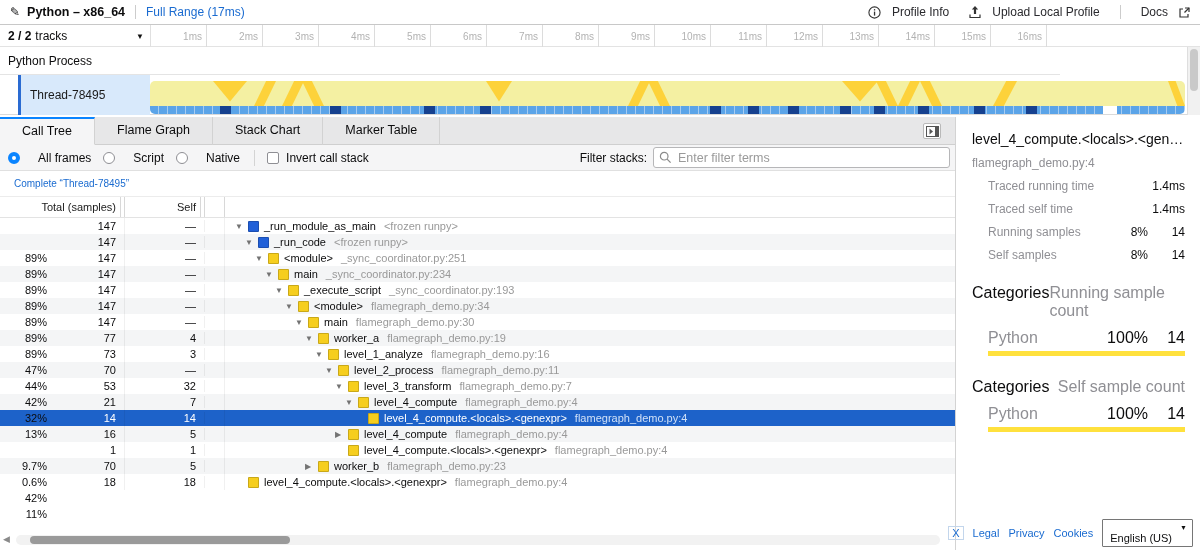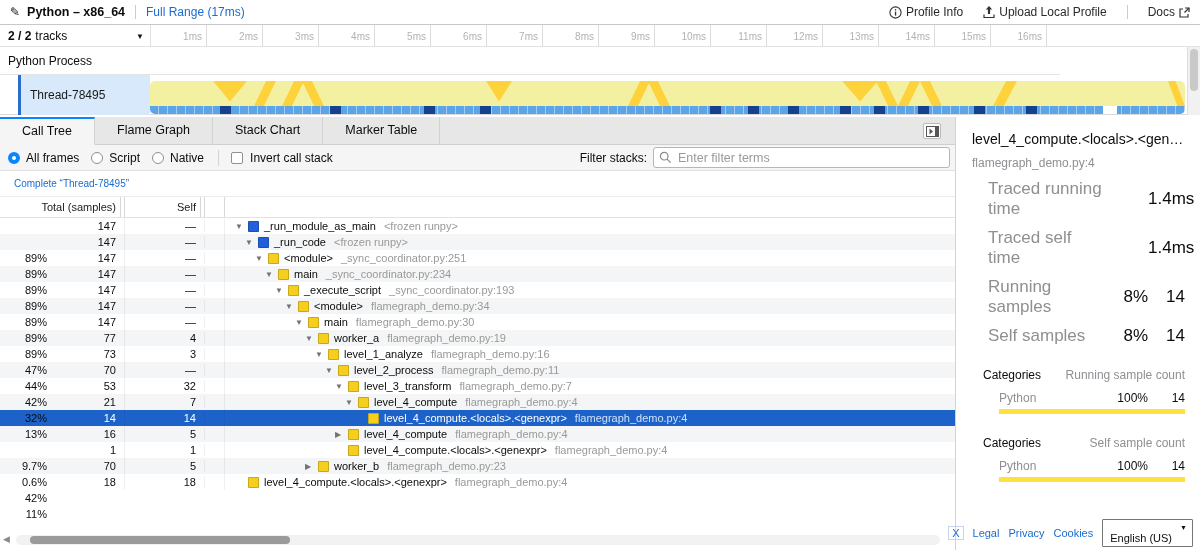--- a/index.html
+++ b/index.html
@@ -8,21 +8,21 @@
   #app { position:relative; width:1200px; height:550px; }
 
   
   #header { position:absolute; left:0; top:0; width:1200px; height:25px;
     border-bottom:1px solid #c8c8c8; display:flex; align-items:center; font-size:12px; }
   .hgap { width:1px; height:14px; background:#ccc; margin:0 10px; }
   #pencil { margin:0 7px 0 10px; font-size:12px; }
   #app-title { font-weight:bold; font-size:12.5px; }
   #full-range { color:#1a6bd0; cursor:pointer; }
   #header-right { margin-left:auto; display:flex; align-items:center; }
-  .hbtn { display:flex; align-items:center; gap:4px; color:#2a2a2e; cursor:pointer; padding:0 10px; }
+  .hbtn { display:flex; align-items:center; gap:11px; color:#2a2a2e; cursor:pointer; padding:0 10px; }
   .hico { display:inline-flex; }
 
   
   #ruler-row { position:absolute; left:0; top:25px; width:1200px; height:22px;
     border-bottom:1px solid #e3e3e3; }
   #tracks-select { position:absolute; left:8px; top:0; width:142px; height:22px;
     display:flex; align-items:center; font-size:12px; cursor:pointer; }
   #tracks-count { font-weight:bold; margin-right:4px; }
   #tracks-caret { margin-left:auto; margin-right:6px; font-size:8px; color:#111; }
   #ruler-cells { position:absolute; left:150px; top:0; height:22px; display:flex;
@@ -69,21 +69,21 @@
     display:flex; align-items:center; justify-content:center; cursor:pointer;
     border:1px solid #b9b9b9; border-radius:2px; background:#fdfdfd; }
 
   
   #settings-row { position:relative; height:26px; background:#f5f5f6; border-bottom:1px solid #e0e0e0;
     display:flex; align-items:center; font-size:12px; }
   #frame-options { display:flex; align-items:center; padding-left:8px; }
   .radio { width:12px; height:12px; border-radius:50%; background:#fff; border:1px solid #8f8f94;
     margin-right:6px; cursor:pointer; }
   .radio.sel { border:4px solid #0a84ff; }
-  .radio-label { margin-right:12px; cursor:pointer; }
+  .radio-label { margin-right:12px; cursor:pointer;margin-left:12px; }
   #opt-sep { width:1px; height:16px; background:#d4d4d4; margin:0 12px 0 2px; }
   #invert-checkbox { width:12px; height:12px; border:1px solid #8f8f94; border-radius:2px;
     background:#fff; margin-right:7px; cursor:pointer; }
   #filter-group { position:absolute; right:5px; display:flex; align-items:center; }
   #filter-label { margin-right:6px; }
   #filter-wrap { position:relative; }
   #filter-input { width:297px; height:21px; border:1px solid #b6b6b8; border-radius:3px;
     padding:0 6px 0 24px; font-size:12.5px; font-family:inherit; color:#333; background:#fff; }
   #filter-input::placeholder { color:#9a9a9a; }
   #search-icon { position:absolute; left:6px; top:4px; }
@@ -129,25 +129,25 @@
   #hscroll-track { position:absolute; left:16px; top:418px; width:924px; height:10px;
     background:#f2f2f2; border-radius:5px; }
   #hscroll-thumb { position:absolute; left:14px; top:1px; width:260px; height:8px;
     background:#9a9a9a; border-radius:4px; cursor:grab; }
 
   
   #sb-title { font-size:14px; white-space:nowrap; overflow:hidden; text-overflow:ellipsis; }
   #sb-subtitle { font-size:12px; color:#8f8f94; margin-top:9px; }
   #sb-section { font-size:12px; color:#0c0c0d; margin-top:26px; }
   #details-rows { margin-top:4px; }
-  .drow { display:flex; align-items:center; margin-top:9px; font-size:17px; }
+  .drow { display:flex; align-items:center; margin-top:9px; font-size:12px; }
   .drow .dlabel { flex:1; color:#8f8f94; padding-left:16px; }
   .drow .dpct { width:44px; text-align:right; color:#0c0c0d; }
   .drow .dval { width:37px; text-align:right; color:#0c0c0d; }
-  .cat-section { margin-top:22px; font-size:12px;margin-left:11px; }
+  .cat-section { margin-top:22px; font-size:16px; }
   .cat-head { display:flex; }
   .cat-head .ch-left { flex:1; color:#0c0c0d; }
   .cat-head .ch-right { color:#8f8f94; }
   .cat-item { display:flex; margin-top:9px; }
   .cat-item .ci-name { flex:1; color:#8f8f94; padding-left:16px; }
   .cat-item .ci-pct { width:44px; text-align:right; }
   .cat-item .ci-count { width:37px; text-align:right; }
   .cat-bar { height:5px; background:#ffe13d; margin:4px 0 0 16px; }
 
   

